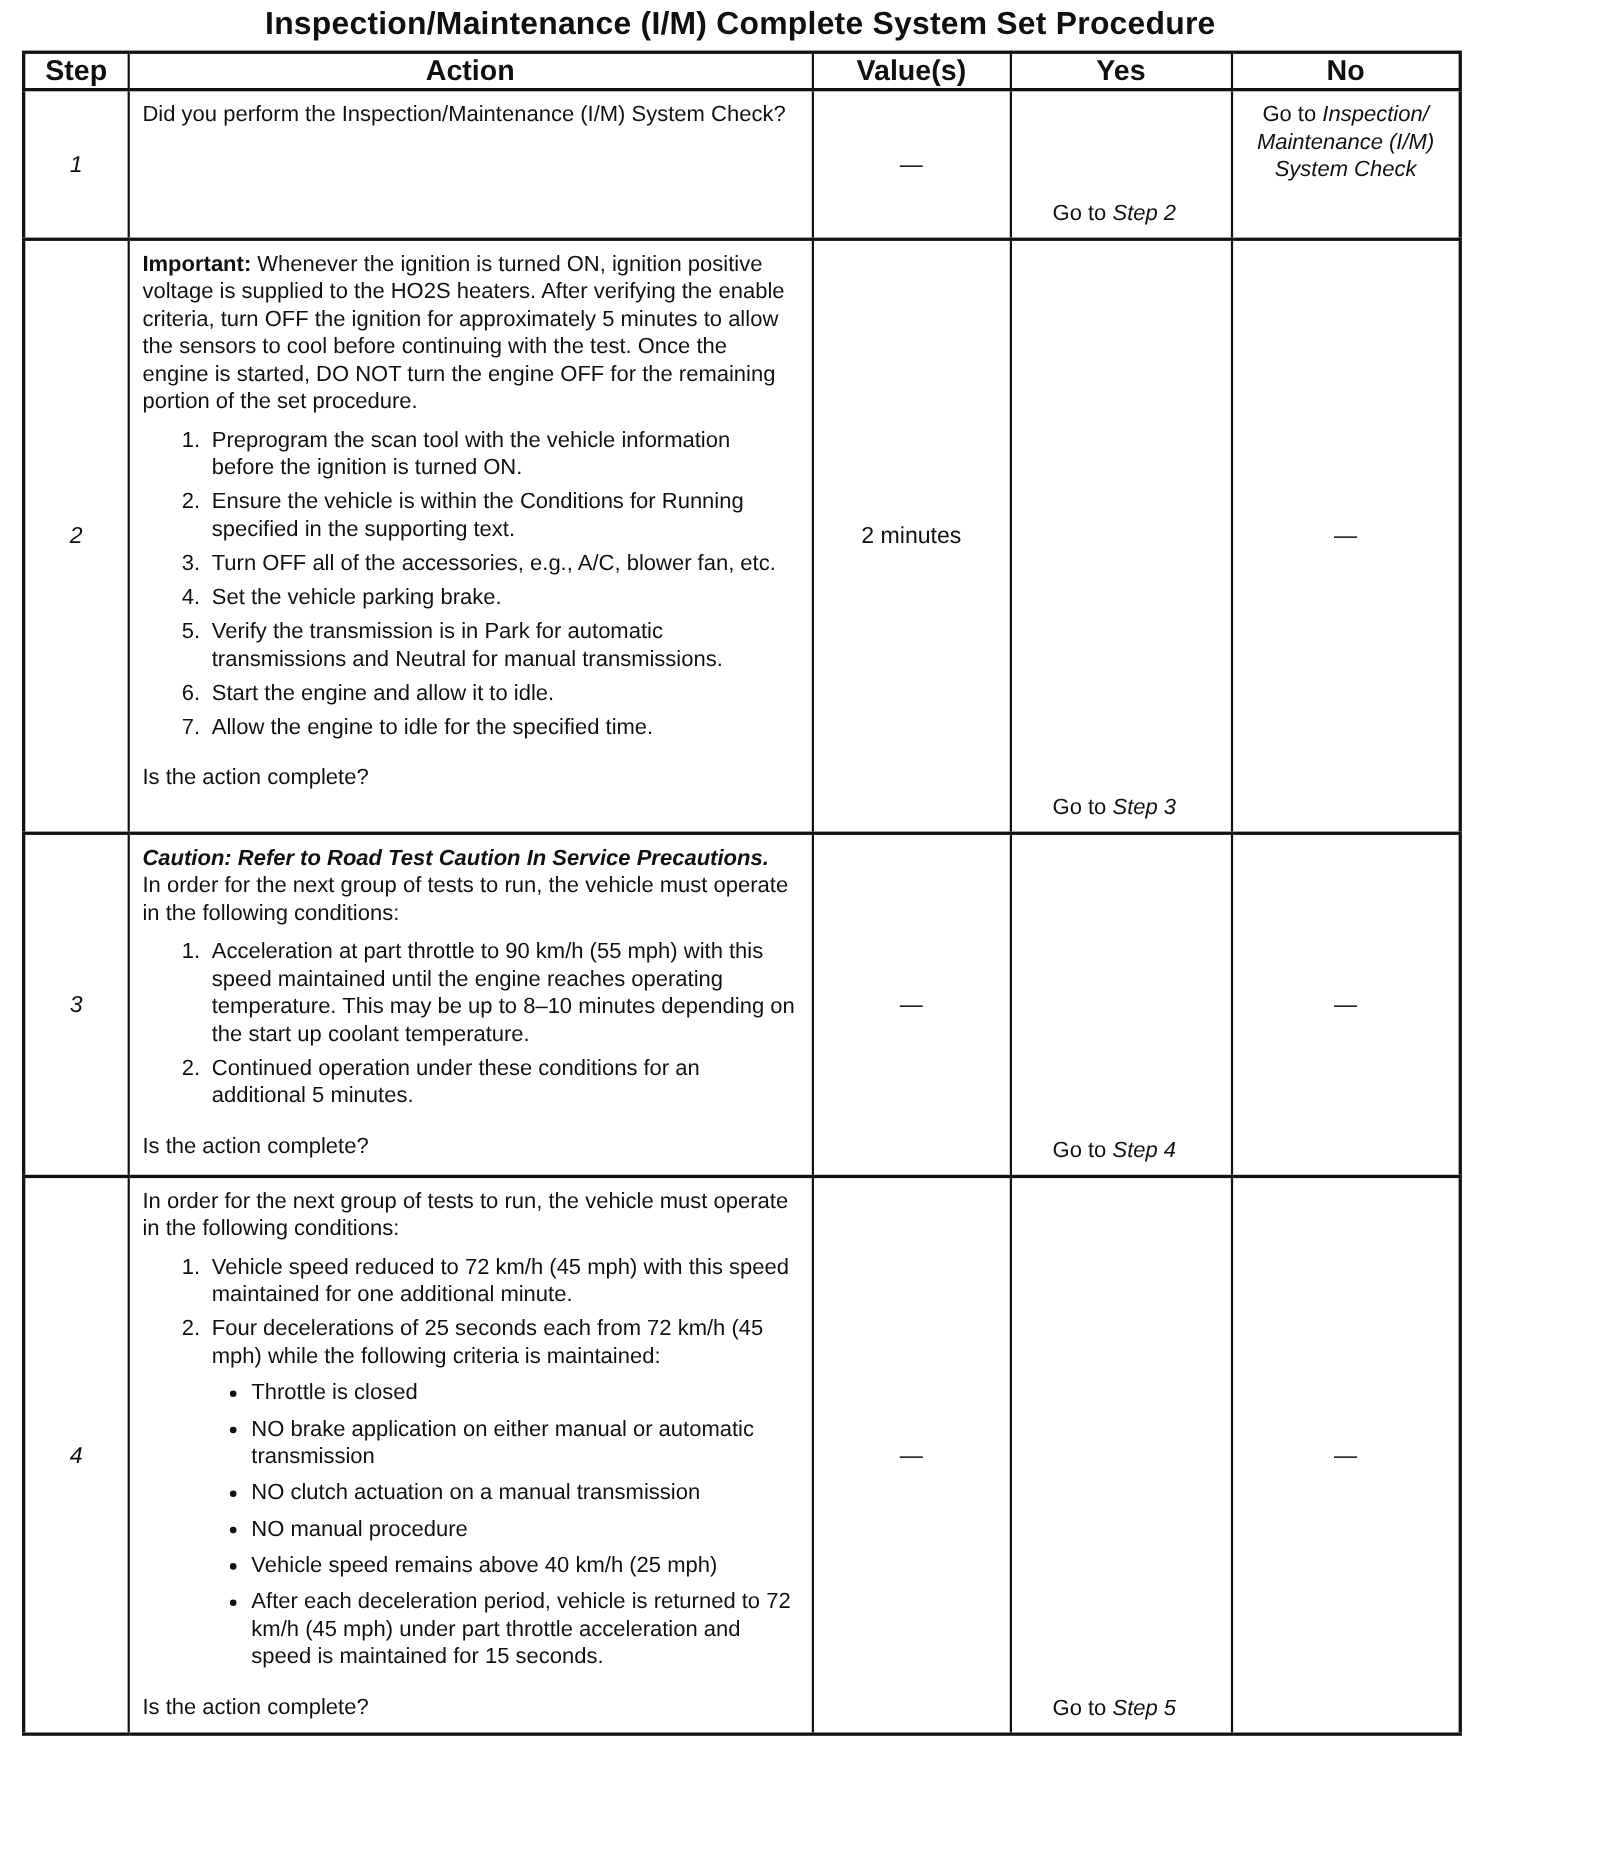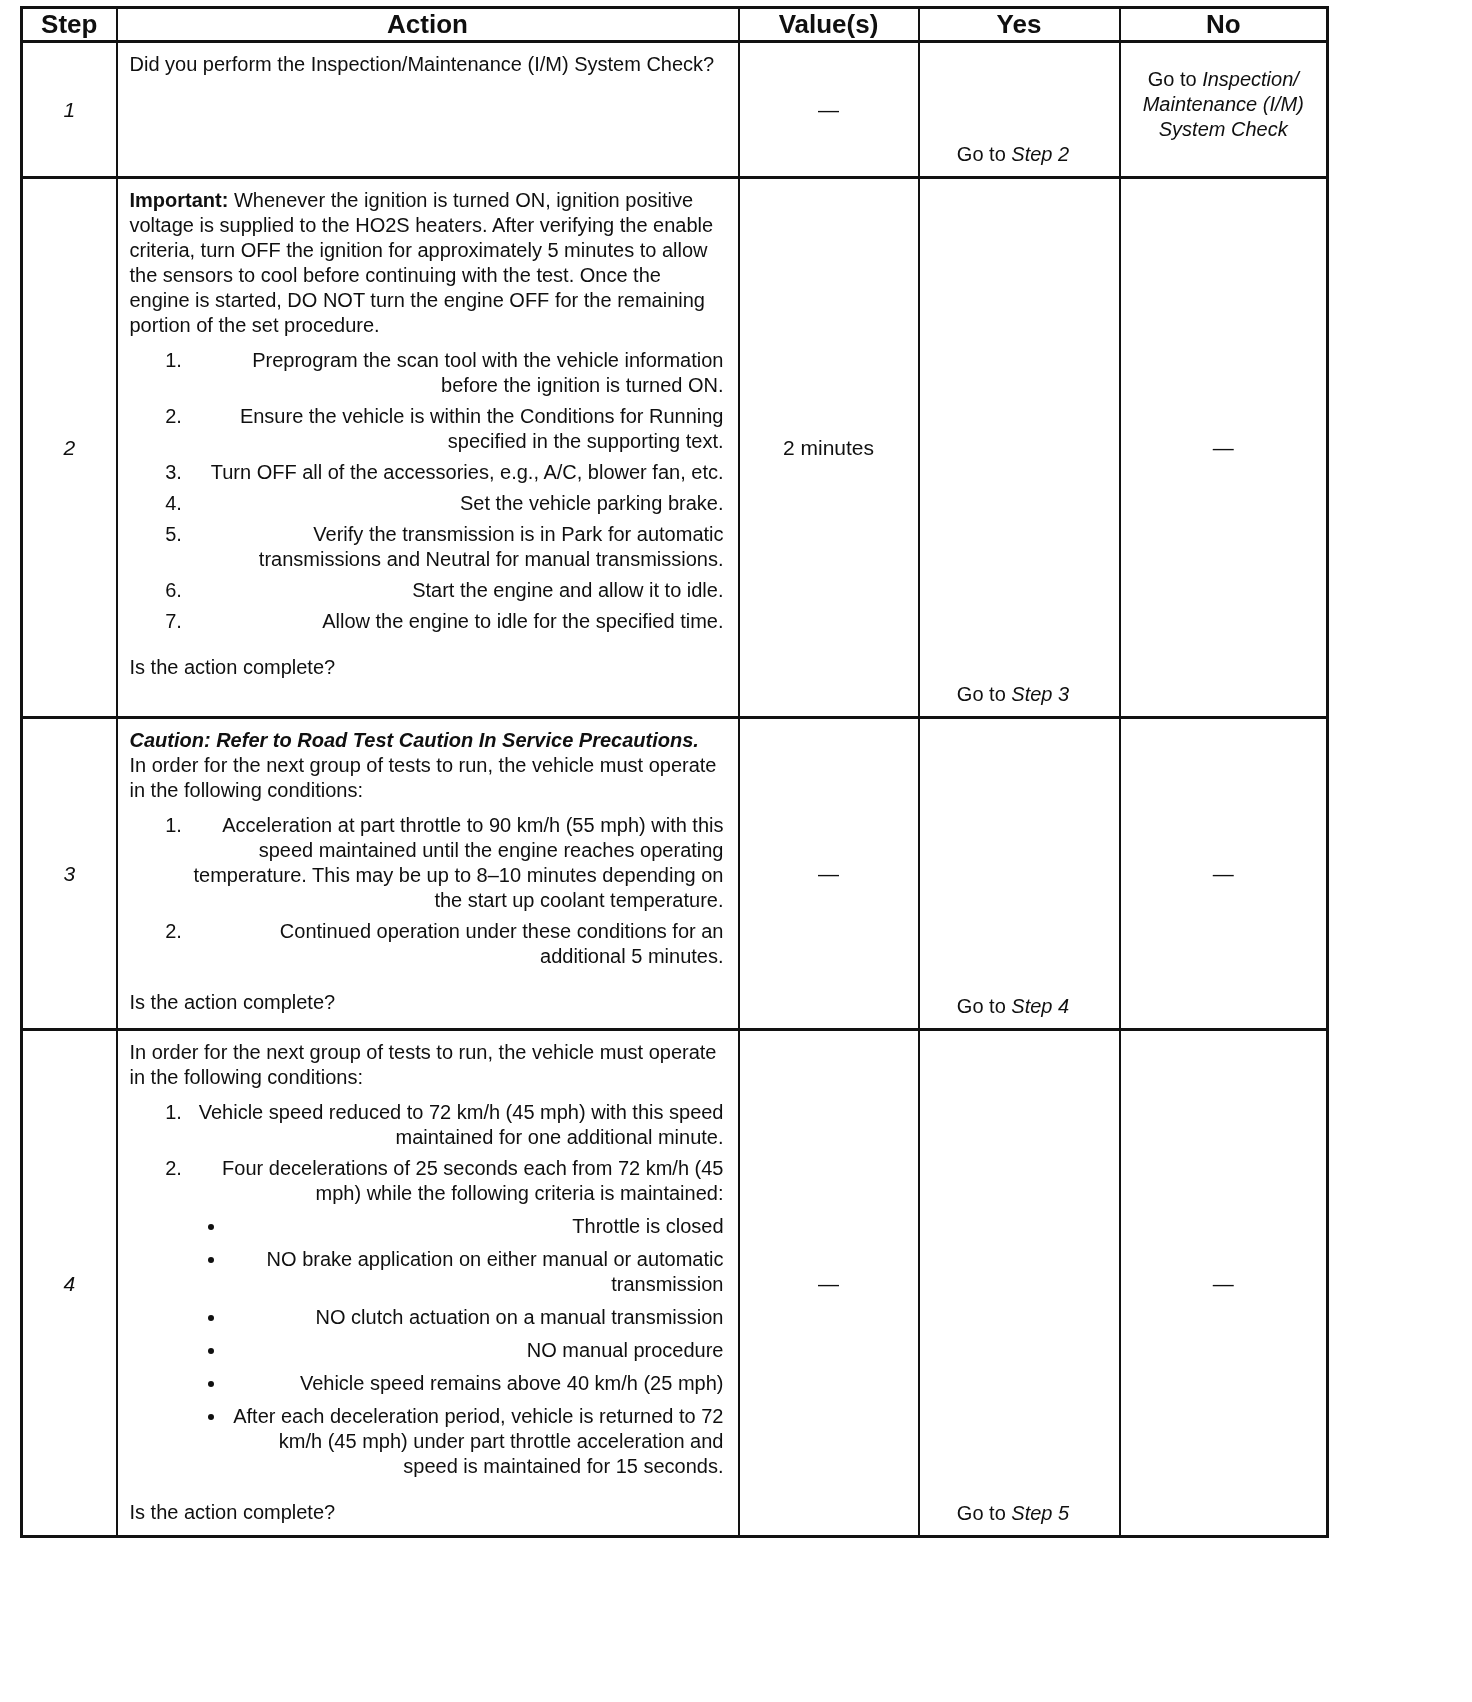--- a/index.html
+++ b/index.html
@@ -60,51 +60,51 @@
   }
   td.yes {
     text-align: center;
     vertical-align: bottom;
     padding: 4px 20px 9px 8px;
   }
   td.no { text-align: center; padding: 4px 8px; }
   td.no.top { vertical-align: top; padding-top: 9px; }
   td.no.mid { vertical-align: middle; font-size: 21px; }
   .goto i { font-style: italic; }
-  td.no .goto { display: block; max-width: 172px; margin: 15px auto; }
+  td.no .goto { display: block; max-width: 172px; margin: 0 auto; }
   .para { margin: 0 0 5px 0; }
   .caution { font-weight: bold; font-style: italic; margin-bottom: 0; }
   td.action ol {
     margin: 10px 0 8px 0;
     padding-left: 58px;
   }
   td.action ol li {
     margin: 6px 0;
     padding-left: 5px;
-    text-align: right;
   }
   td.action ul {
     list-style: disc;
     margin: 8px 0 2px 0;
     padding-left: 34px;
   }
   td.action ul li {
     margin: 8px 0;
     padding-left: 2px;
   }
   .q { margin: 21px 0 0 0; }
   tr.r1 { height: 136px; }
   tr.r2 { height: 540px; }
   tr.r3 { height: 312px; }
   tr.r4 { height: 496px; }
 </style>
 </head>
 <body>
 
 <div class="doc">
+  <h1 class="title">Inspection/Maintenance (I/M) Complete System Set Procedure</h1>
 
   <table class="proc">
     <colgroup>
       <col style="width:95px">
       <col style="width:622px">
       <col style="width:180px">
       <col style="width:201px">
       <col style="width:208px">
     </colgroup>
     <thead>

